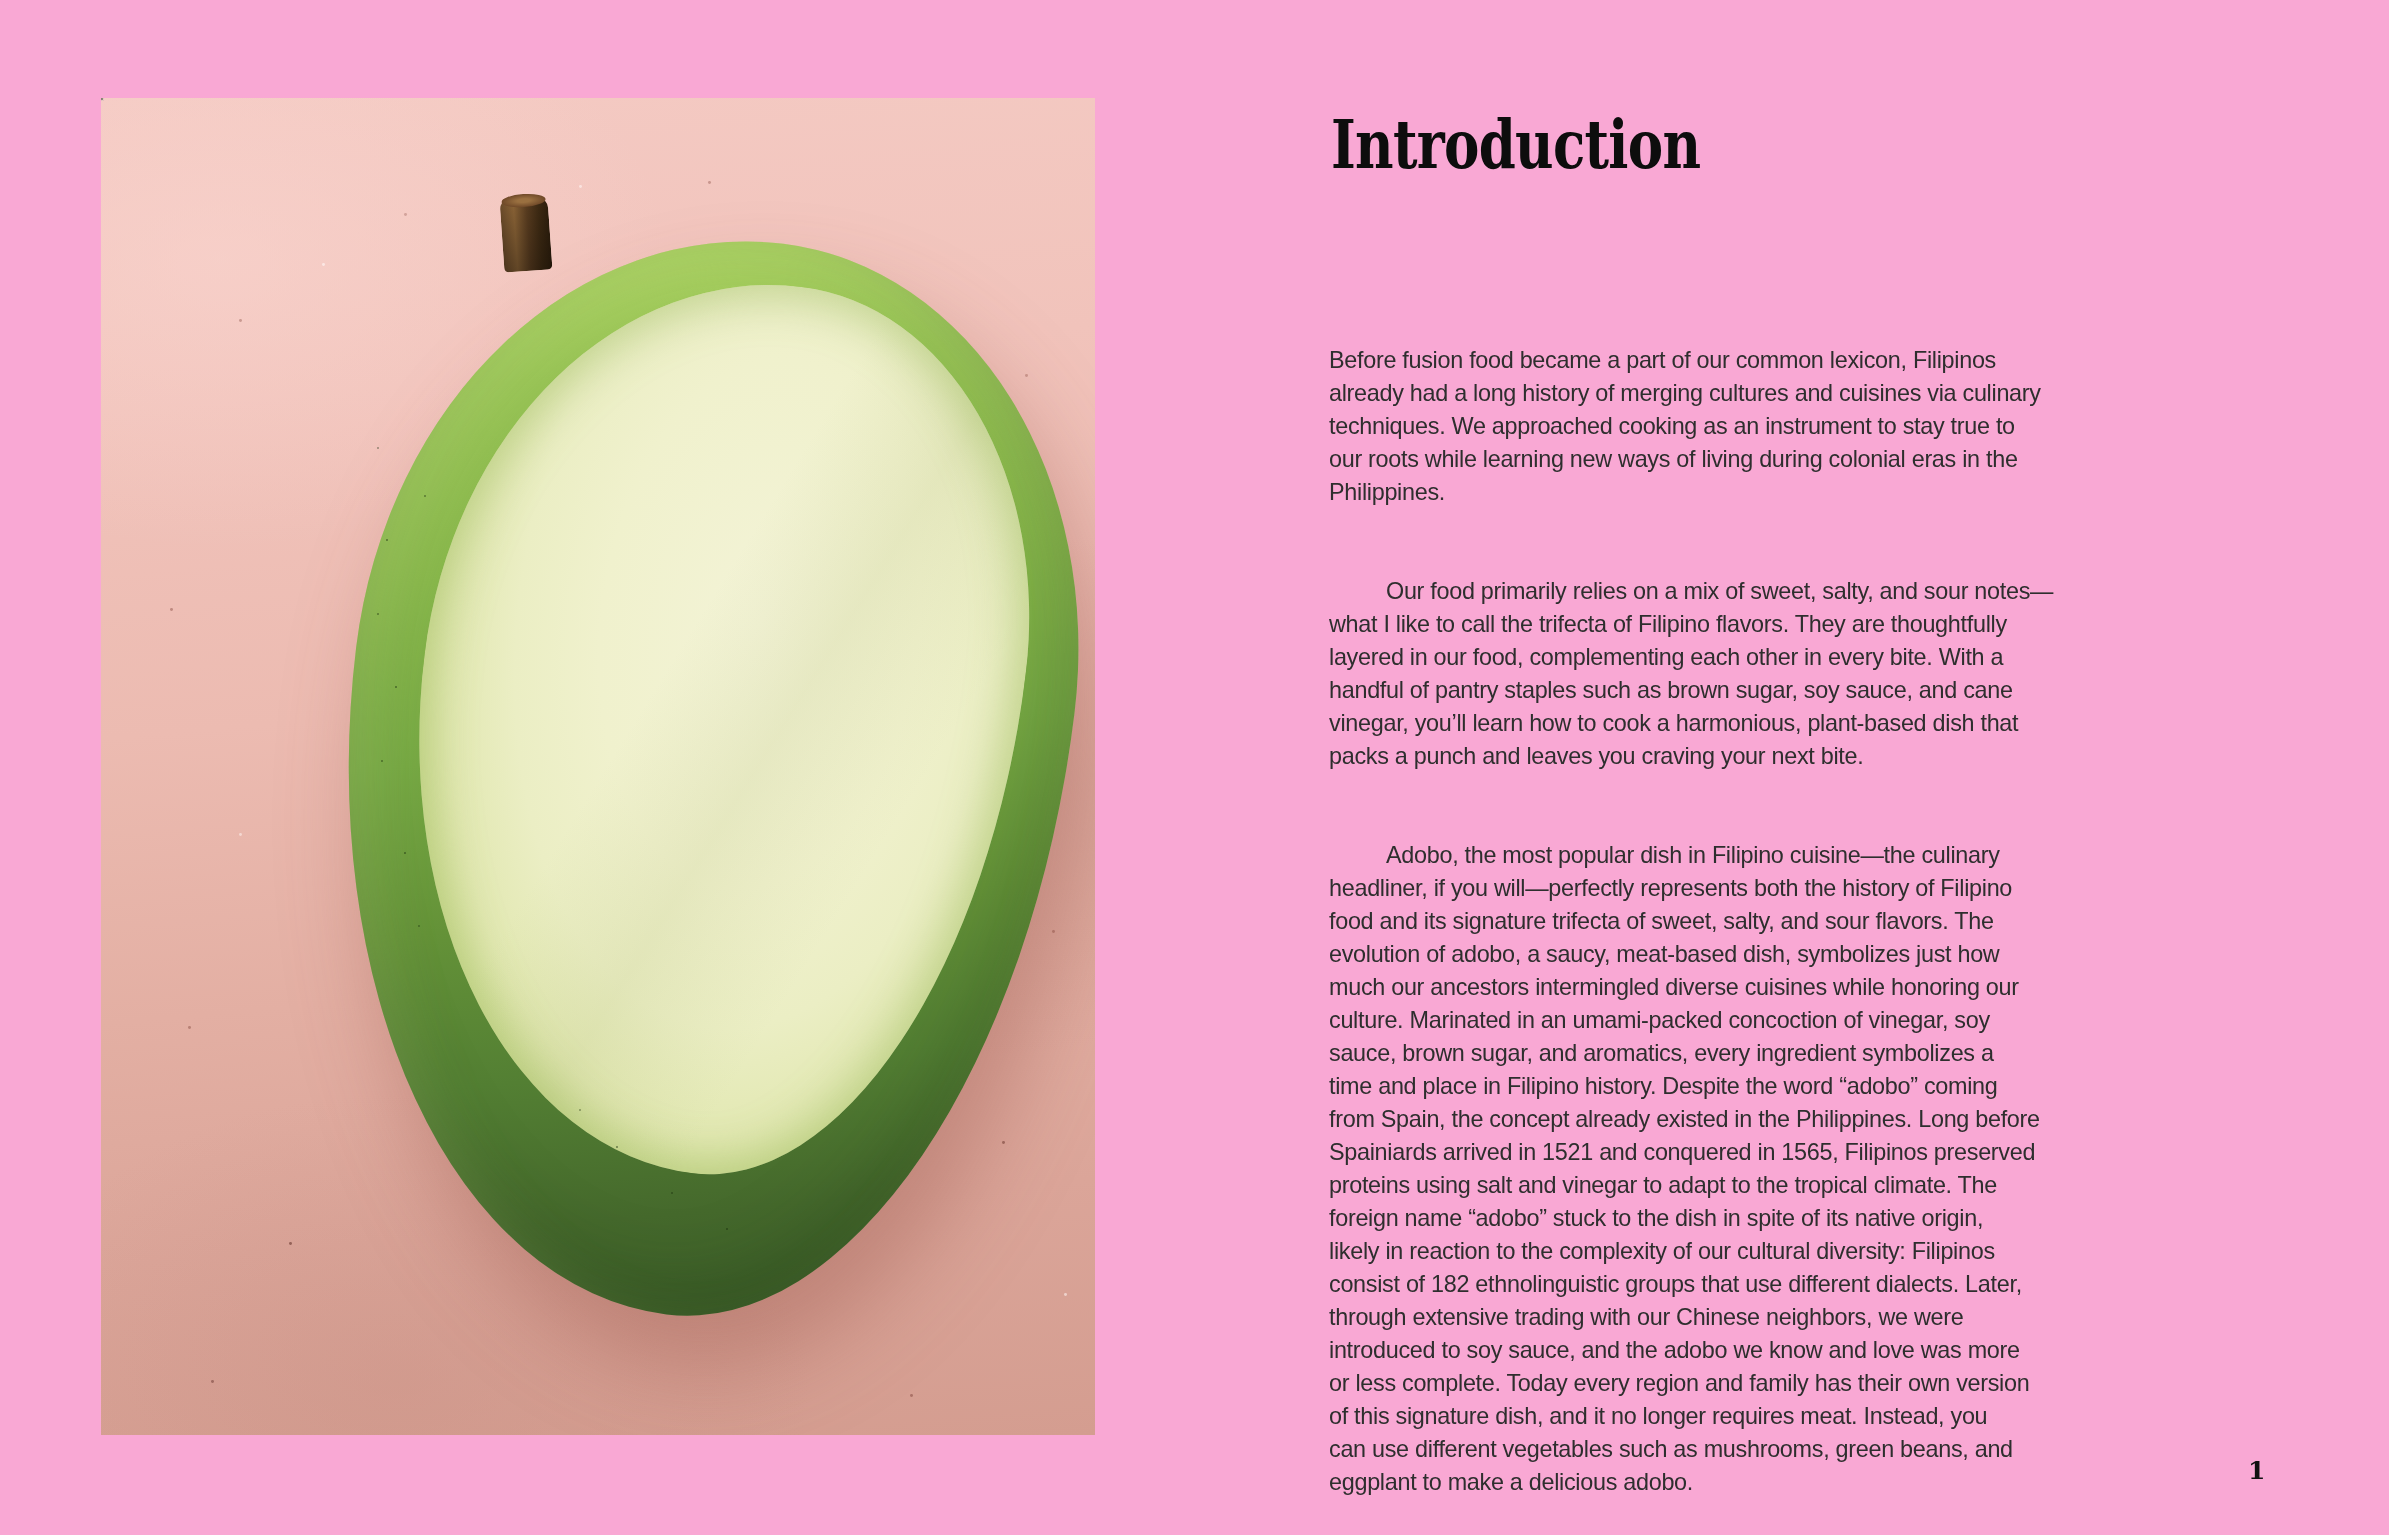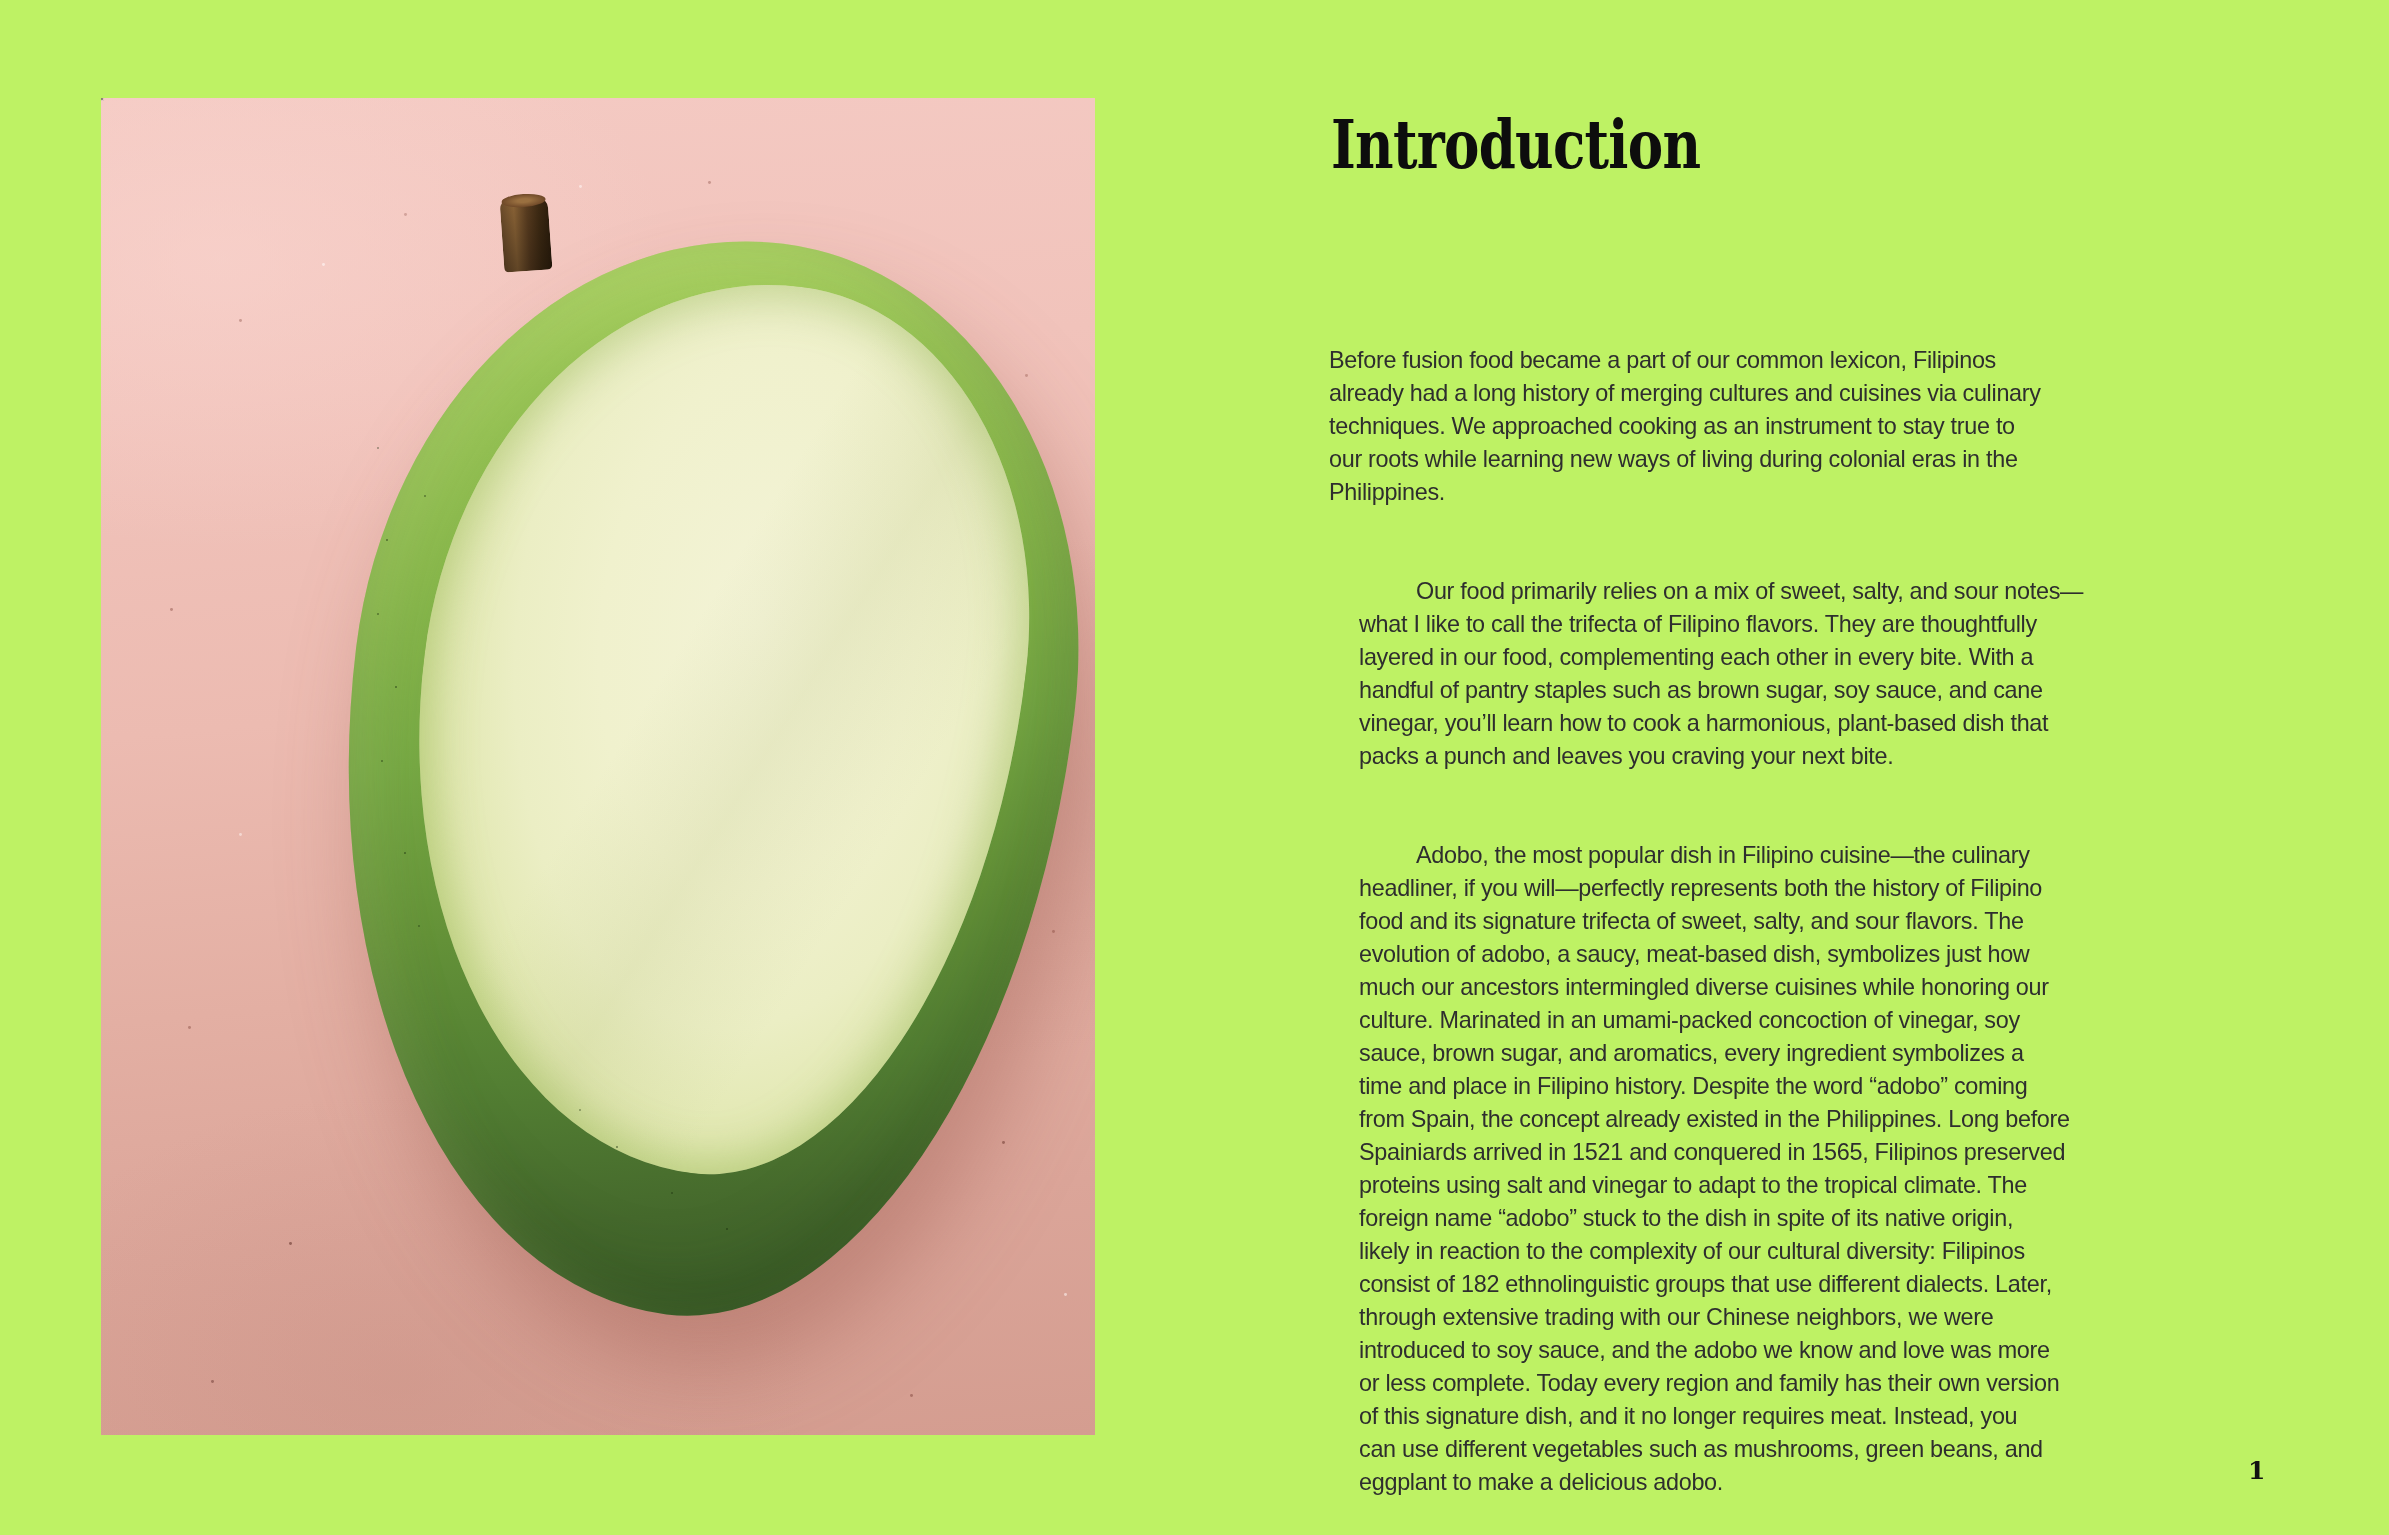--- a/index.html
+++ b/index.html
@@ -1,18 +1,18 @@
 <!DOCTYPE html>
 <html style="font-size:14.7px"><head>
 <meta charset="utf-8">
 <style>
   html, body { margin:0; padding:0; background:#ffffff; }
   .spread {
     position:relative; width:2389px; height:1536px;
-    background:#bef264; overflow:hidden;
+    background:#f9a8d4; overflow:hidden;
     font-family:"Liberation Sans", sans-serif;
   }
 
   
   .photo {
     position:absolute; left:101px; top:98px; width:994px; height:1337px;
     overflow:hidden;
     background:
       radial-gradient(643px 414px at 12% 12%, rgba(250,214,208,0.55), transparent 70%),
       radial-gradient(478px 349px at 90% 52%, rgba(198,146,134,0.38), transparent 75%),
@@ -92,21 +92,21 @@
     font-size:68px; line-height:1; letter-spacing:-0.9px; color:#0d0d0d;
     transform:scaleX(0.78); transform-origin:0 0;
     white-space:nowrap;
   }
   .body {
     position:absolute; left:1329px; top:278px;
     font-size:23.4px; line-height:33px; letter-spacing:-0.3px;
     color:#2e2e2e; white-space:pre;
   }
   .para { margin:0; }
-  .para.indent { text-indent:57px;margin-left:30px; }
+  .para.indent { text-indent:57px; }
   .pagenum {
     position:absolute; left:2248px; top:1456px;
     font-family:"DejaVu Serif", serif; font-weight:bold;
     font-size:25px; color:#111111;
   }
 </style>
 </head>
 <body>
 
 <div class="spread">

